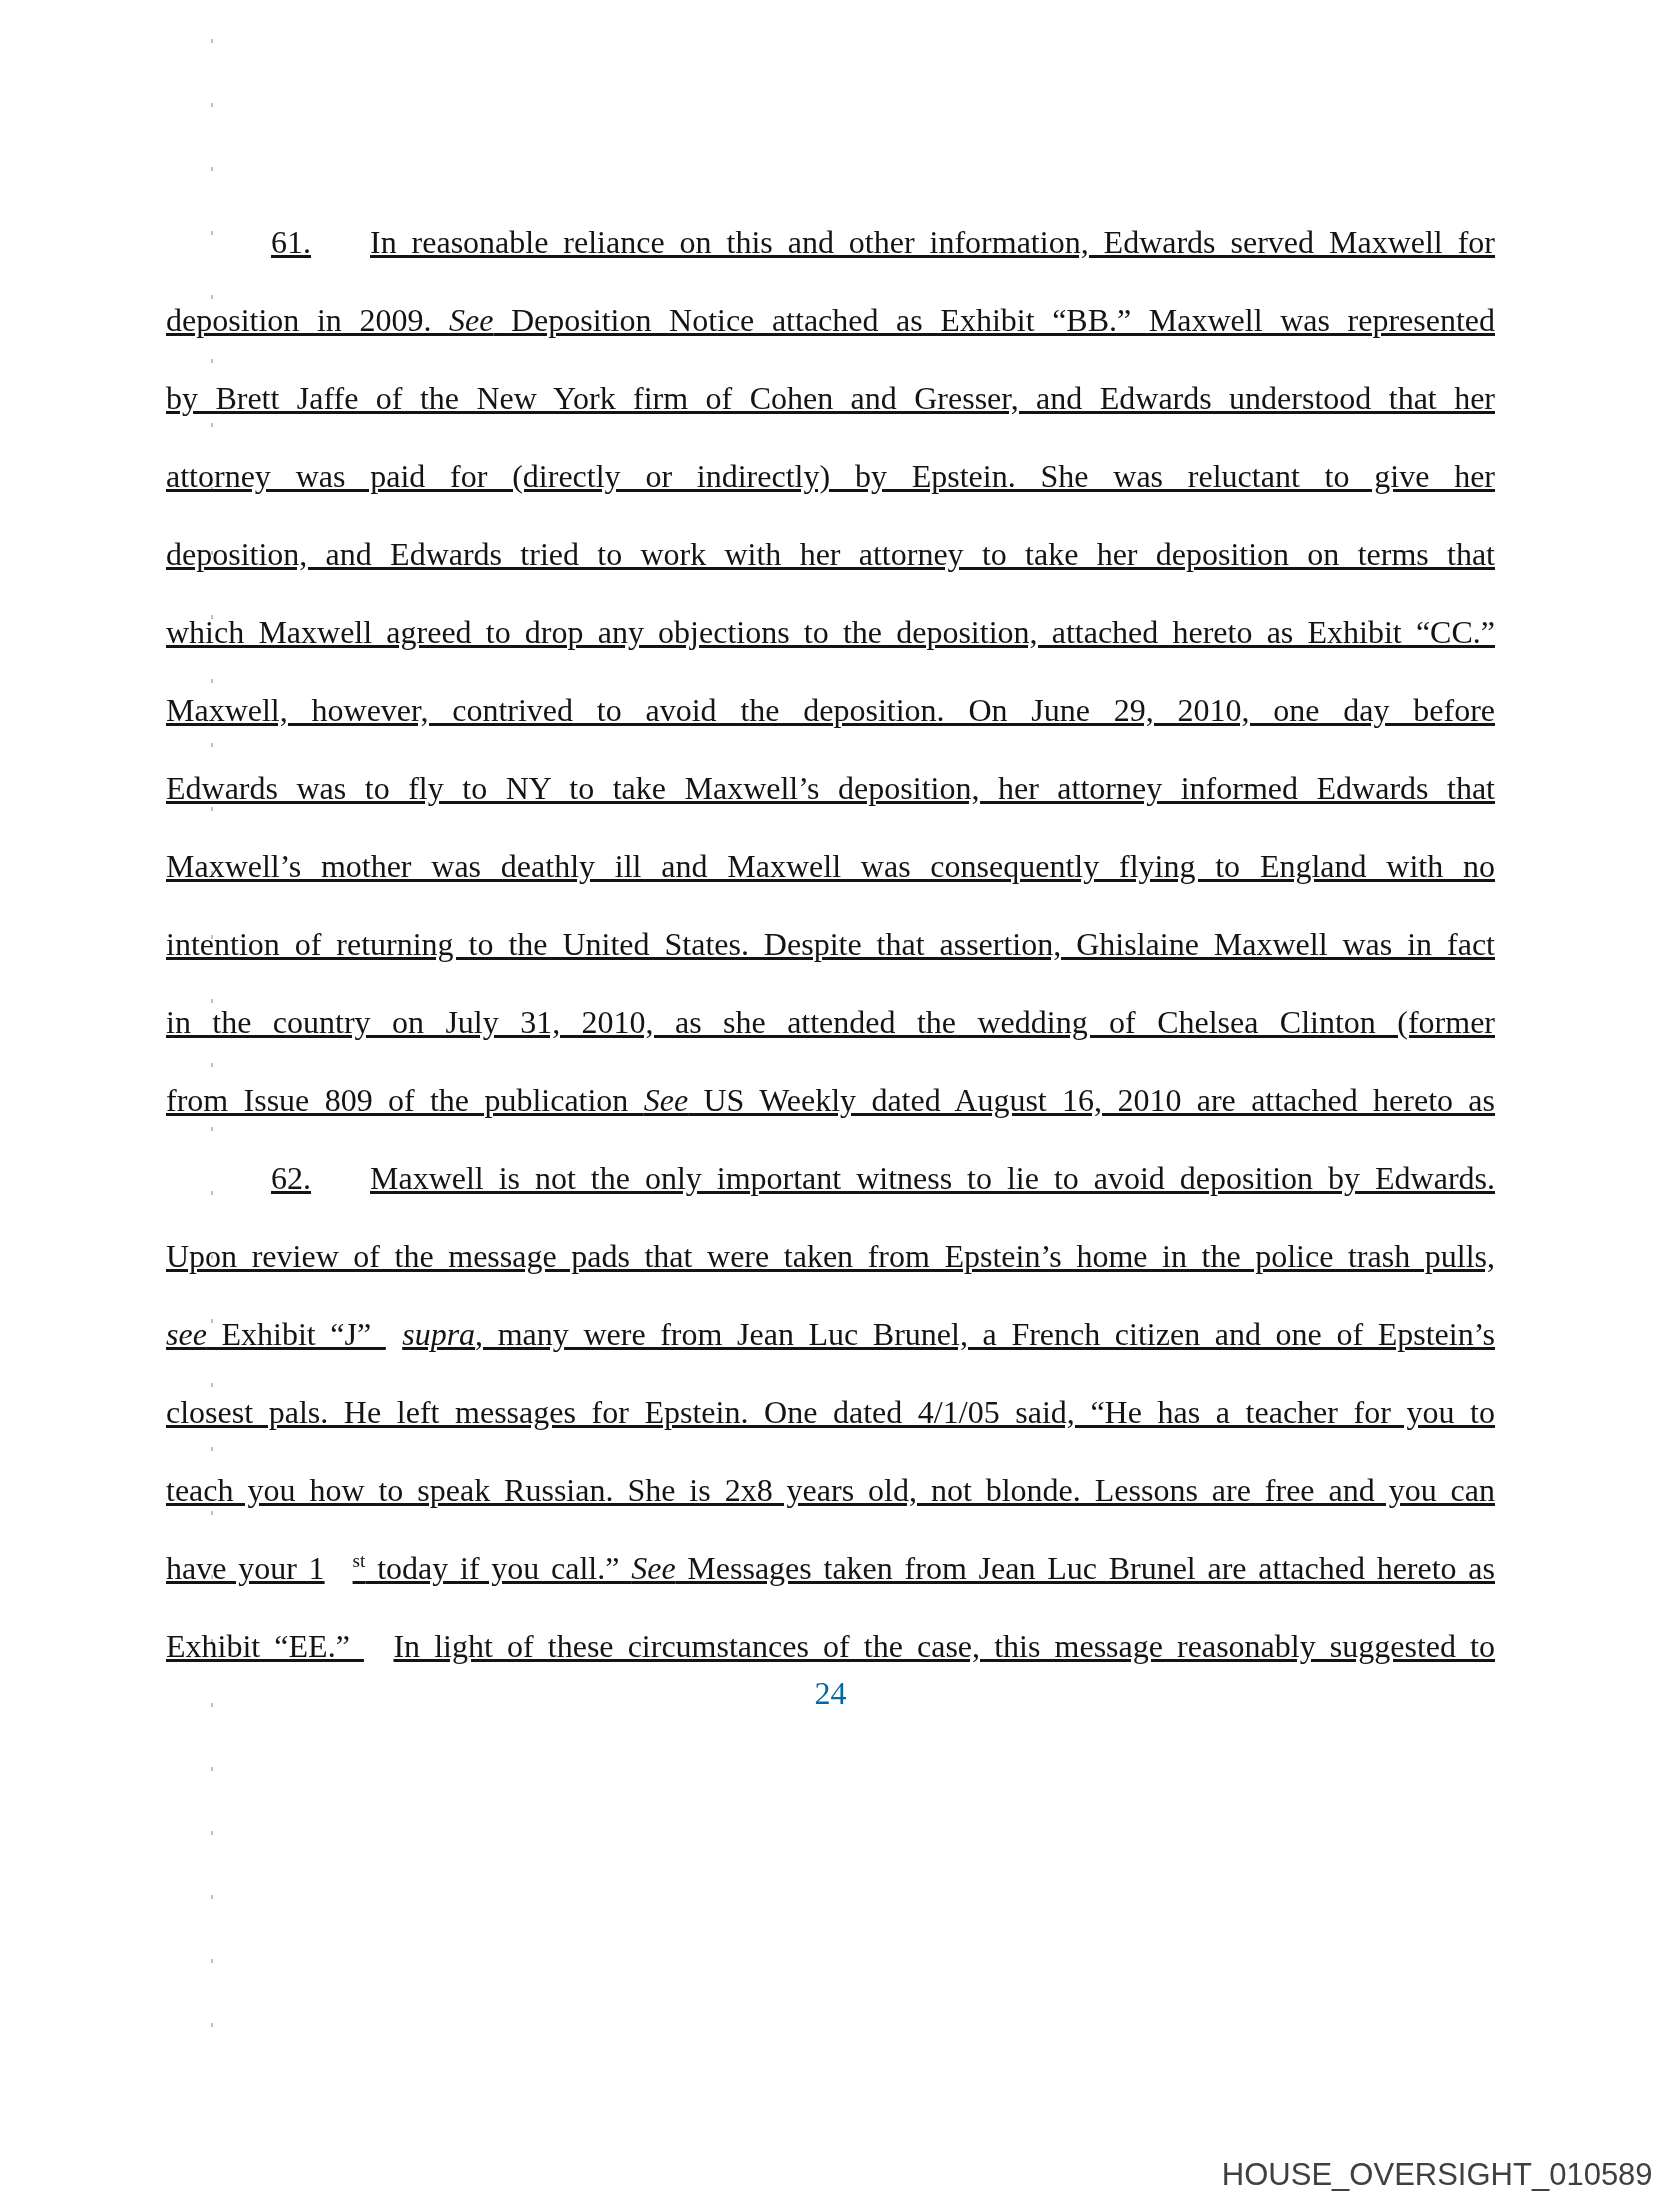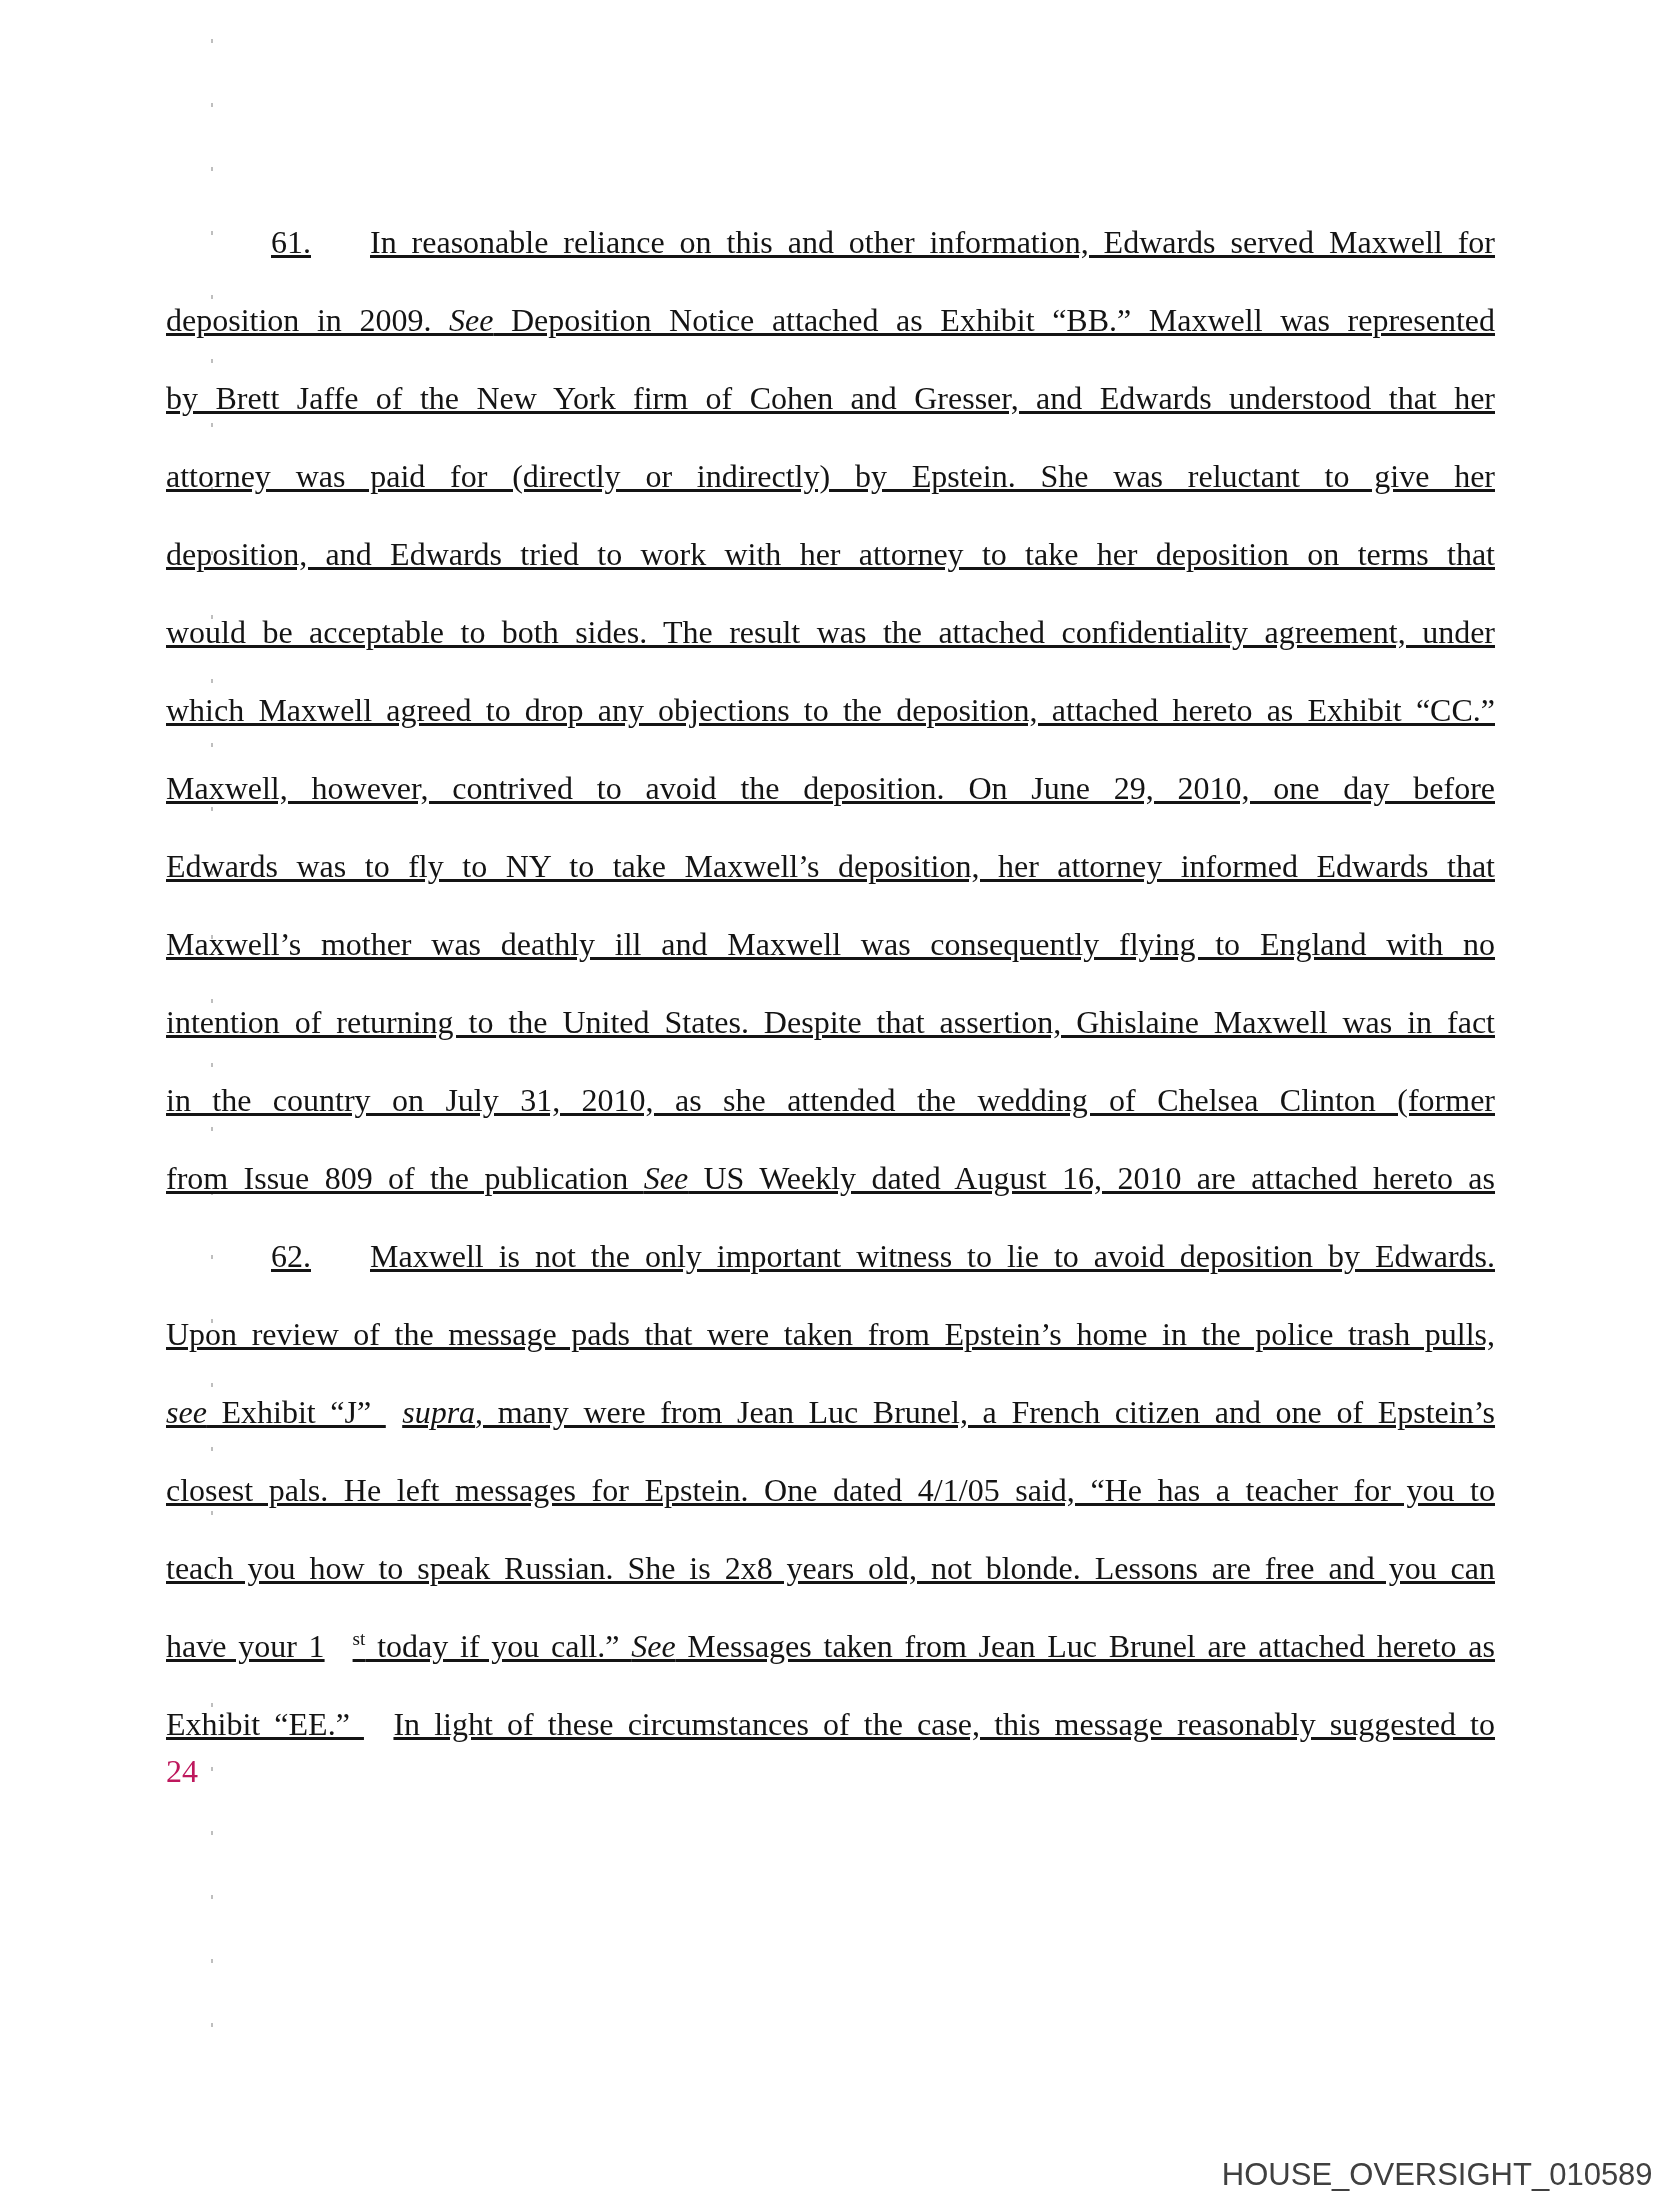--- a/index.html
+++ b/index.html
@@ -48,23 +48,23 @@
   .sup {
     vertical-align: super;
     font-size: 0.6em;
     line-height: 0;
     margin-left: 28px;
   }
   .pagenum {
     margin-top: -31px;
     height: 79px;
     line-height: 79px;
-    text-align: left;
+    text-align: center;
     font-size: 32px;
-    color: #be185d;
+    color: #0369a1;
   }
   .stamp {
     position: absolute;
     right: 16.4px;
     top: 2157px;
     font-family: "Liberation Sans", "DejaVu Sans", sans-serif;
     font-size: 31px;
     color: #404040;
     white-space: nowrap;
   }
@@ -74,21 +74,20 @@
 
 <div class="scan-artifact-dots"></div>
 
 <div class="content">
   <div>
       <div class="line full indent"><span>61.</span><span class="tab" style="width: 59px;"></span><span>In reasonable reliance on this and other information, Edwards served Maxwell for</span></div>
       <div class="line full"><span>deposition in 2009. </span><span class="it">See</span><span> Deposition Notice attached as Exhibit “BB.”  Maxwell was represented</span></div>
       <div class="line full"><span>by Brett Jaffe of the New York firm of Cohen and Gresser, and Edwards understood that her</span></div>
       <div class="line full"><span>attorney was paid for (directly or indirectly) by Epstein.  She was reluctant to give her</span></div>
       <div class="line full"><span>deposition, and Edwards tried to work with her attorney to take her deposition on terms that</span></div>
-      <div class="line full"><span>would be acceptable to both sides.  The result was the attached confidentiality agreement, under</span></div>
       <div class="line full"><span>which Maxwell agreed to drop any objections to the deposition, attached hereto as Exhibit “CC.”</span></div>
       <div class="line full"><span>Maxwell, however, contrived to avoid the deposition.  On June 29, 2010, one day before</span></div>
       <div class="line full"><span>Edwards was to fly to NY to take Maxwell’s deposition, her attorney informed Edwards that</span></div>
       <div class="line full"><span>Maxwell’s mother was deathly ill and Maxwell was consequently flying to England with no</span></div>
       <div class="line full"><span>intention of returning to the United States.  Despite that assertion, Ghislaine Maxwell was in fact</span></div>
       <div class="line full"><span>in the country on July 31, 2010, as she attended the wedding of Chelsea Clinton (former</span></div>
       <div class="line full"><span>from Issue 809 of the publication </span><span class="it">See</span><span> US Weekly dated August 16, 2010 are attached hereto as</span></div>
       <div class="line full indent"><span>62.</span><span class="tab" style="width: 59px;"></span><span>Maxwell is not the only important witness to lie to avoid deposition by Edwards.</span></div>
       <div class="line full"><span>Upon review of the message pads that were taken from Epstein’s home in the police trash pulls,</span></div>
       <div class="line full"><span class="it">see</span><span> Exhibit “J” </span><span class="tab" style="width: 16.4px;"></span><span class="it">supra</span><span>, many were from Jean Luc Brunel, a French citizen and one of Epstein’s</span></div>

